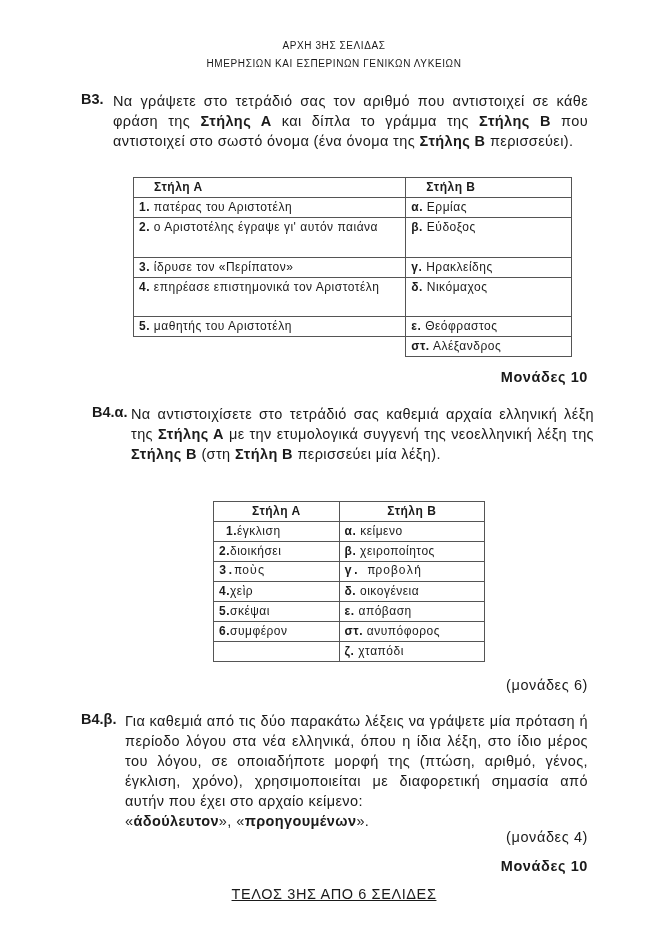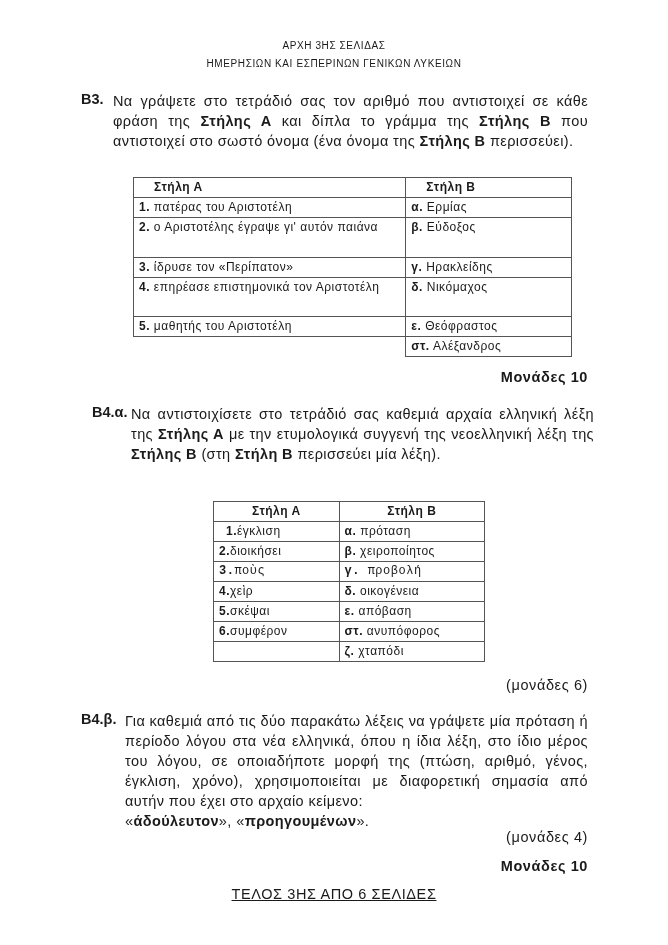--- a/index.html
+++ b/index.html
@@ -84,21 +84,21 @@
       <col style="width:126px">
       <col style="width:146px">
     </colgroup>
   <tbody>
       <tr style="height:20px;">
     <th>Στήλη Α</th>
     <th>Στήλη Β</th>
   </tr>
   <tr style="height:20px;">
     <td style="padding-left:12px;"><b>1.</b><span>έγκλιση</span></td>
-    <td><b>α.</b> <span>πρόταση</span></td>
+    <td><b>α.</b> <span>κείμενο</span></td>
   </tr>
   <tr style="height:20px;">
     <td><b>2.</b><span>διοικήσει</span></td>
     <td><b>β.</b> <span>χειροποίητος</span></td>
   </tr>
   <tr style="height:20px;font-family:Liberation Mono, monospace;">
     <td><b>3.</b><span>ποὺς</span></td>
     <td><b>γ.</b> <span>προβολή</span></td>
   </tr>
   <tr style="height:20px;">

